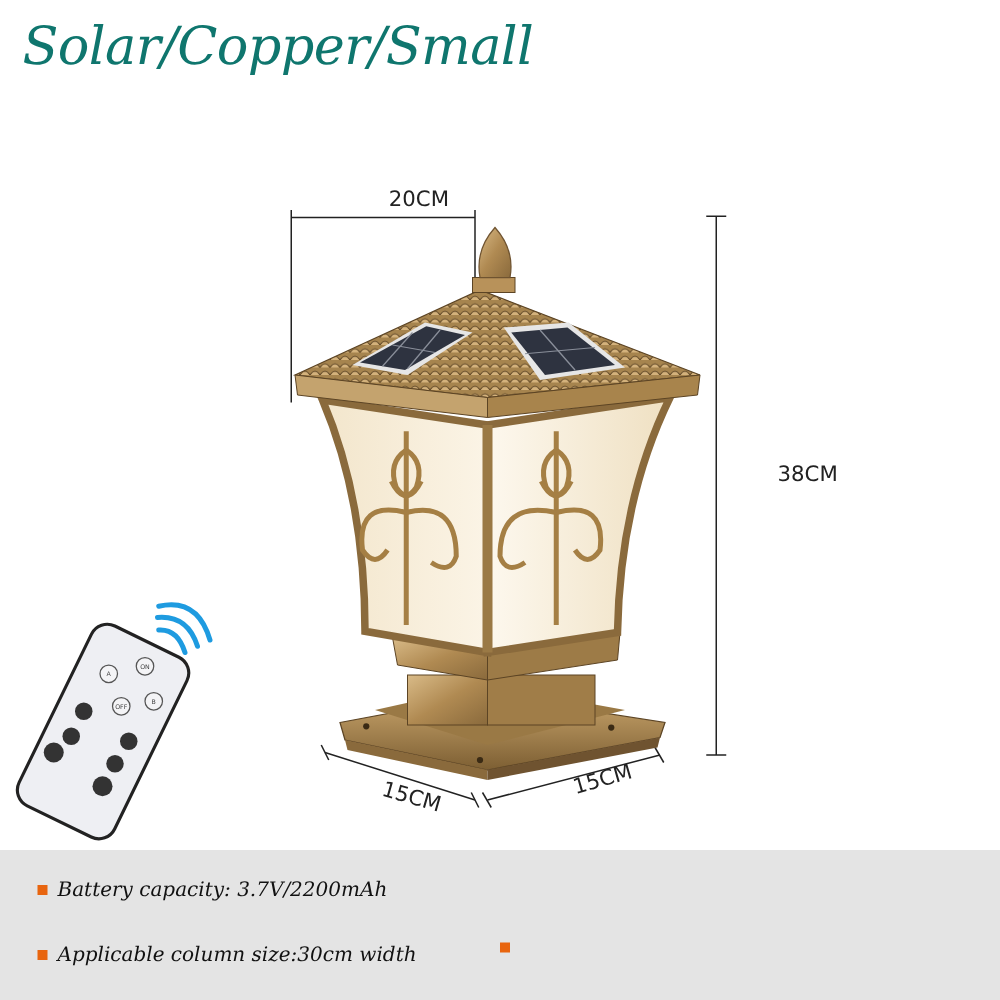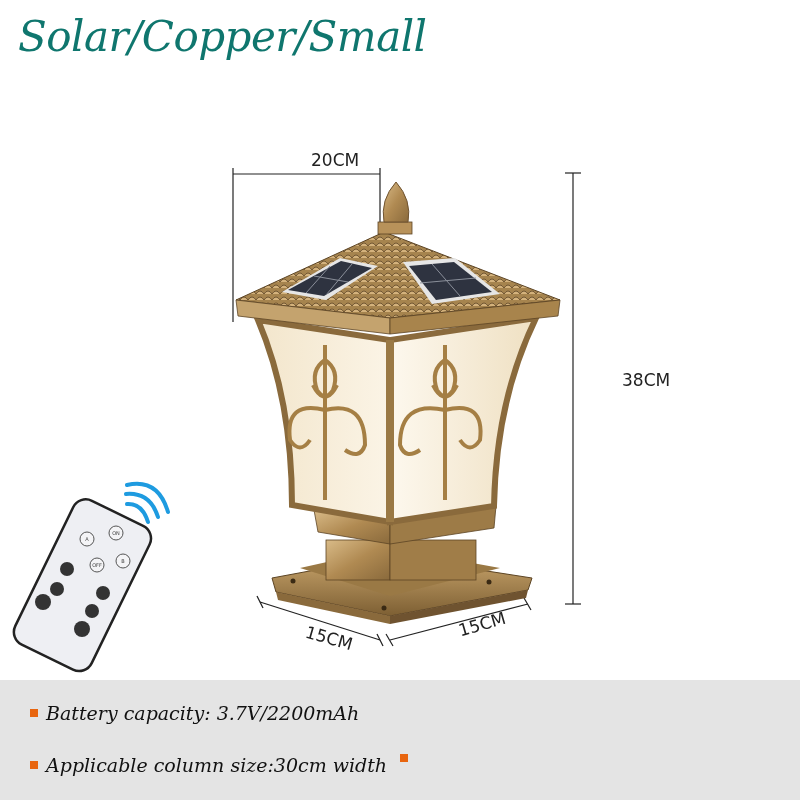--- a/index.html
+++ b/index.html
@@ -19,21 +19,21 @@
 
   .scene { position: absolute; left: 0; top: 0; width: 800px; height: 680px; }
 
   .spec-panel {
     position: absolute; left: 0; top: 680px; width: 800px; height: 120px;
     background: #e4e4e4;
   }
   .spec {
     position: absolute; display: flex; align-items: center;
     font-family: "DejaVu Serif", serif; font-style: italic;
-    font-size: 19px; color: #111;
+    font-size: 16px; color: #111;
   }
   .bullet {
     width: 8px; height: 8px; background: #e8650f; margin-right: 8px; flex-shrink: 0;
   }
 </style>
 </head>
 <body>
 
 <div class="title">Solar/Copper/Small</div>
 

